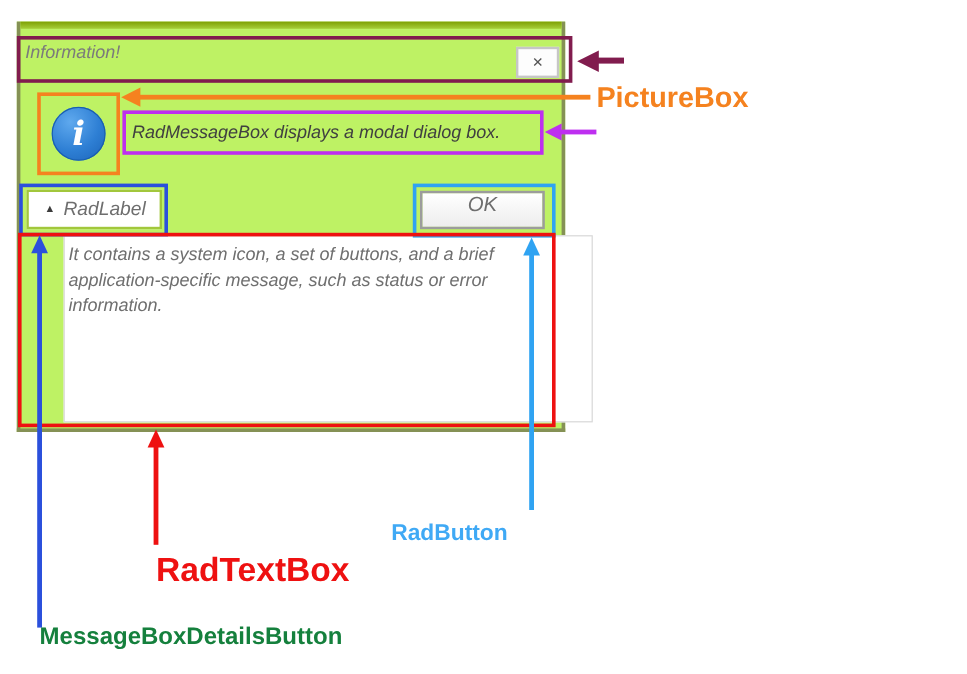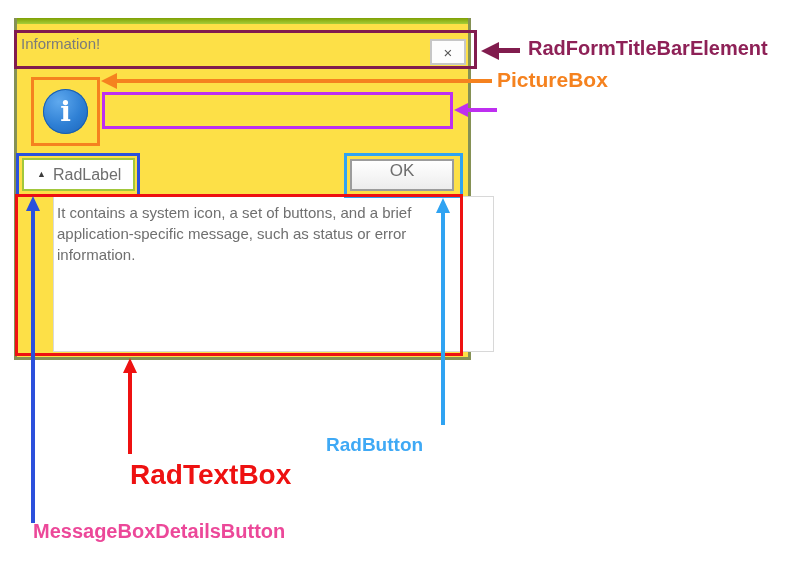--- a/index.html
+++ b/index.html
@@ -4,22 +4,22 @@
 <style>
   html,body { margin:0; padding:0; background:#fff; }
   #canvas {
     position:relative; width:806px; height:562px; background:#ffffff;
     font-family:"Liberation Sans", sans-serif; overflow:hidden;
   }
 
   
   .form {
     position:absolute; left:14px; top:18px; width:457px; height:342px;
-    box-sizing:border-box; background:#fde047;
-    border:3px solid #859155; border-top:none;
+    box-sizing:border-box; background:#bef264;
+    border:3px solid #859155; border-top:none;font-style:italic;
   }
   .form-accent {
     position:absolute; left:0; top:0; right:0; height:6px;
     background:linear-gradient(#7EA004,#A6CE39);
   }
   .title-text {
     position:absolute; left:4px; top:17px;
     font-size:15px; color:#7b7b7b; white-space:nowrap;
   }
   .close-btn {
@@ -84,44 +84,45 @@
   .arr-magenta-line{ left:466px; top:108px; width:31px;  height:4px; background:#BE2FF0; }
   .arr-blue-head   { left:26px;  top:196px; border-bottom:15px solid #2B50DC; }
   .arr-blue-line   { left:31px;  top:209px; width:4px;  height:314px; background:#2B50DC; }
   .arr-lblue-head  { left:436px; top:198px; border-bottom:15px solid #2FA3F2; }
   .arr-lblue-line  { left:441px; top:211px; width:4px;  height:214px; background:#2FA3F2; }
   .arr-red-head    { left:123px; top:358px; border-bottom:15px solid #EE1111; }
   .arr-red-line    { left:128px; top:371px; width:4px;  height:83px;  background:#EE1111; }
 
   .ann-label { position:absolute; font-weight:bold; white-space:nowrap; pointer-events:none; }
   .lbl-titlebar { left:528px; top:37px;  font-size:20px; color:#8E2157; }
-  .lbl-picture  { left:497px; top:68px;  font-size:21px; color:#F5821F; }
+  .lbl-picture  { left:497px; top:68px;  font-size:24px; color:#F5821F; }
   .lbl-radlabel { left:500px; top:98px;  font-size:19px; color:#BE2FF0; }
   .lbl-radbutton{ left:326px; top:434px; font-size:19px; color:#3FA9F5; }
   .lbl-textbox  { left:130px; top:459px; font-size:28px; color:#EE1111; }
-  .lbl-details  { left:33px;  top:520px; font-size:20px; color:#ec4899; }
+  .lbl-details  { left:33px;  top:520px; font-size:20px; color:#15803d; }
 </style>
 </head>
 <body>
 
 <div id="canvas">
 
   <div class="form">
     <div class="form-accent"></div>
 
     <div class="title-text">Information!</div>
 
     <div class="close-btn">
       <span>×</span>
     </div>
 
     <div class="info-icon">
       <span>i</span>
     </div>
 
+    <div class="msg-label">RadMessageBox displays a modal dialog box.</div>
 
     <div class="details-btn">
       <span class="tri">▲</span>
       <span class="lbl">RadLabel</span>
     </div>
 
     <div class="ok-btn">
       <span>OK</span>
     </div>
 
@@ -150,19 +151,18 @@
 
   <div class="tri-up arr-blue-head"></div>
   <div class="shaft arr-blue-line"></div>
 
   <div class="tri-up arr-lblue-head"></div>
   <div class="shaft arr-lblue-line"></div>
 
   <div class="tri-up arr-red-head"></div>
   <div class="shaft arr-red-line"></div>
 
-  <div class="ann-label lbl-titlebar">RadFormTitleBarElement</div>
   <div class="ann-label lbl-picture">PictureBox</div>
   <div class="ann-label lbl-radbutton">RadButton</div>
   <div class="ann-label lbl-textbox">RadTextBox</div>
   <div class="ann-label lbl-details">MessageBoxDetailsButton</div>
 
 </div>
 
 </body></html>

